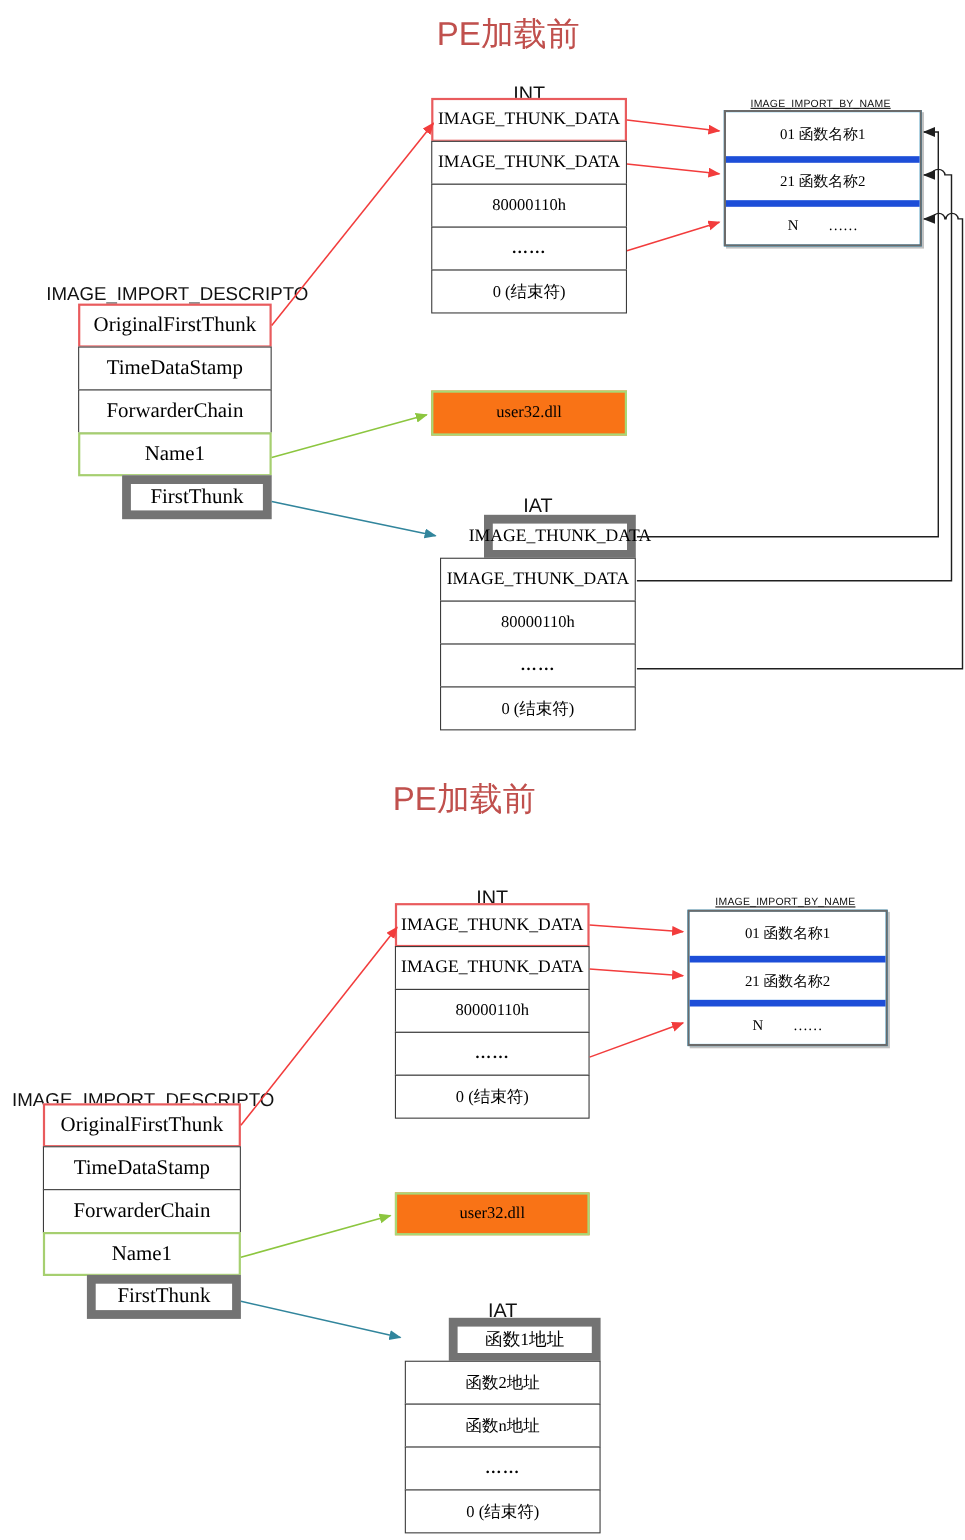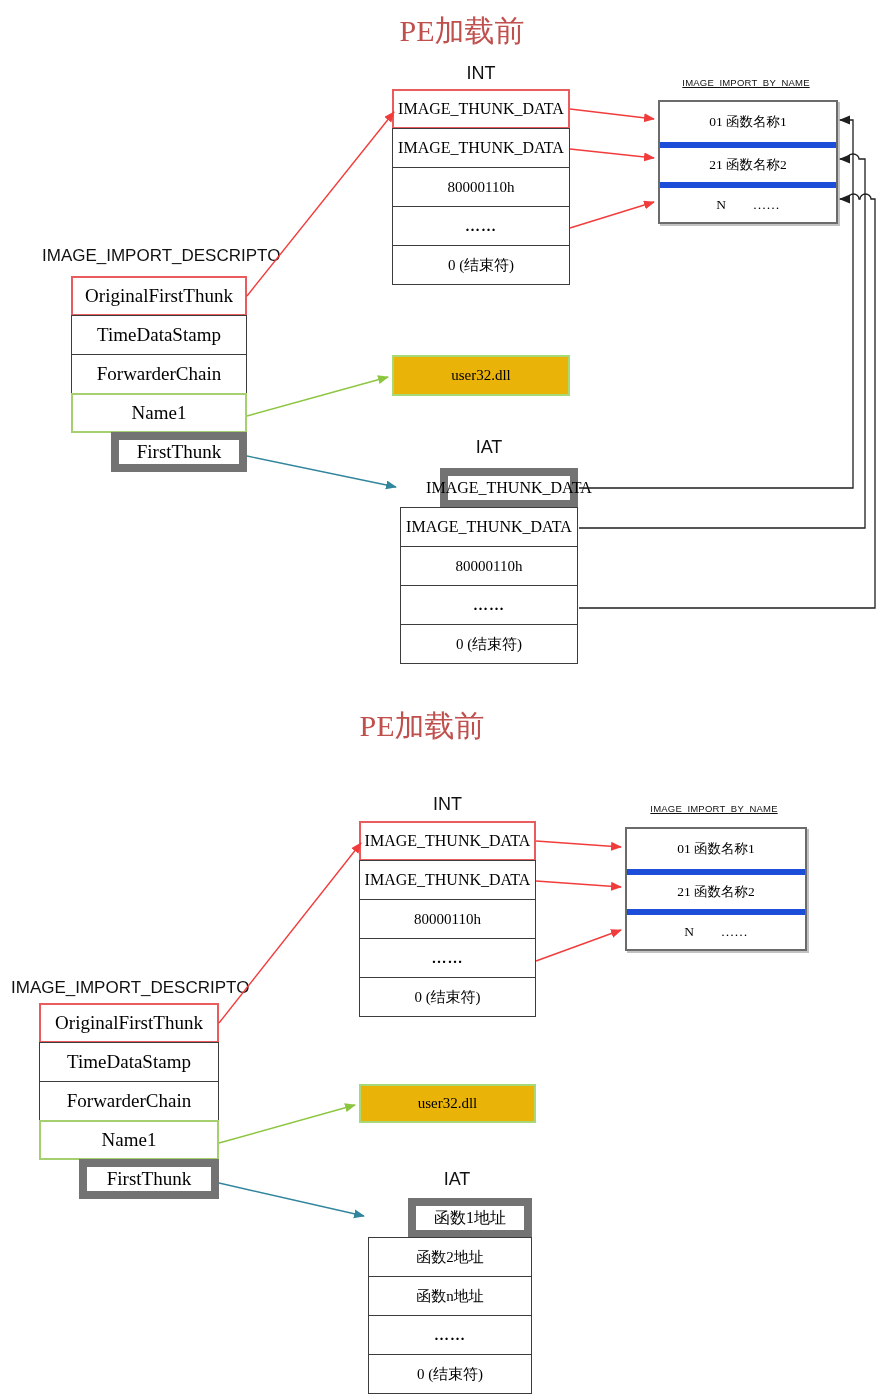--- a/index.html
+++ b/index.html
@@ -1,40 +1,40 @@
 <!DOCTYPE html>
 <html><head>
 <meta charset="utf-8">
 <style>
   html,body{margin:0;padding:0;background:#fff;}
   .stage{position:relative;width:877px;height:1400px;background:#fff;overflow:hidden;
          font-family:"Liberation Sans","DejaVu Sans",sans-serif;}
   .title{position:absolute;font-size:30px;color:#c0504d;text-align:center;
-         font-family:Liberation Serif, serif;}
-  .lbl{position:absolute;color:#111;}
+         font-family:Liberation Sans, sans-serif;}
+  .lbl{position:absolute;color:#111;margin-top:12px;}
   .tlabel{font-size:18px;text-align:center;}
   .slabel{font-size:9.5px;text-align:center;letter-spacing:.2px;text-decoration:underline;}
   .dlabel{font-size:17px;white-space:nowrap;}
   .tbl{position:absolute;}
   .r{height:40px;margin-top:-1px;box-sizing:border-box;border:1px solid #3c3c3c;background:#fff;
      display:flex;align-items:center;justify-content:center;white-space:pre;color:#000;
      font-family:"Liberation Serif","DejaVu Serif",serif;}
   .r:first-child{margin-top:0;}
   .r.red{border:2px solid #e95b5d;}
   .r.green{border:2px solid #a6cf70;}
   .r.blue{border:8px solid #737373;margin-left:40px;}
   .desc .r{font-size:19px;}
   .mem .r{font-size:16px;}
   .mem .r.cn{font-size:15px;}
   .dots{font-weight:bold;letter-spacing:1px;}
   .ibn{position:absolute;border:2px solid #6b6b6b;background:#0ea5e9;
        box-shadow:2px 2px 0 rgba(120,120,120,.45);}
   .ibn .r{border:none;border-top:6px solid #1d4ed8;font-size:13.5px;margin-top:0;}
   .ibn .r:first-child{border-top:none;}
-  .dll{position:absolute;border:2px solid #a8d977;background:#eab308;box-sizing:border-box;
+  .dll{position:absolute;border:2px solid #a8d977;background:#f97316;box-sizing:border-box;
        display:flex;align-items:center;justify-content:center;
        font-family:"Liberation Serif","DejaVu Serif",serif;font-size:15px;color:#000;}
   svg.overlay{position:absolute;left:0;top:0;z-index:10;pointer-events:none;}
 </style>
 </head>
 <body>
 
 <div class="stage">
 
   <div class="title" style="left:62px;top:11px;width:800px;">PE加载前</div>
@@ -98,21 +98,21 @@
   <div class="lbl slabel" style="left:625px;top:803px;width:178px;">IMAGE_IMPORT_BY_NAME</div>
   <div class="tbl ibn" style="left:625px;top:827px;width:178px;">
     <div class="r">01 函数名称1</div>
     <div class="r">21 函数名称2</div>
     <div class="r">N        ……</div>
   </div>
 
   <div class="dll" style="left:359px;top:1084px;width:177px;height:39px;">user32.dll</div>
 
   <div class="lbl tlabel" style="left:368px;top:1169px;width:178px;">IAT</div>
-  <div class="tbl mem" style="left:368px;top:1198px;width:164px;">
+  <div class="tbl mem" style="left:368px;top:1198px;width:178px;">
     <div class="r blue">函数1地址</div>
     <div class="r cn">函数2地址</div>
     <div class="r cn">函数n地址</div>
     <div class="r cn dots">……</div>
     <div class="r cn">0 (结束符)</div>
   </div>
 
   <svg class="overlay" width="877" height="1400" viewBox="0 0 877 1400">
     <defs>
       <marker id="ar-red" markerWidth="12" markerHeight="10" refX="10" refY="4.5" orient="auto" markerUnits="userSpaceOnUse">

